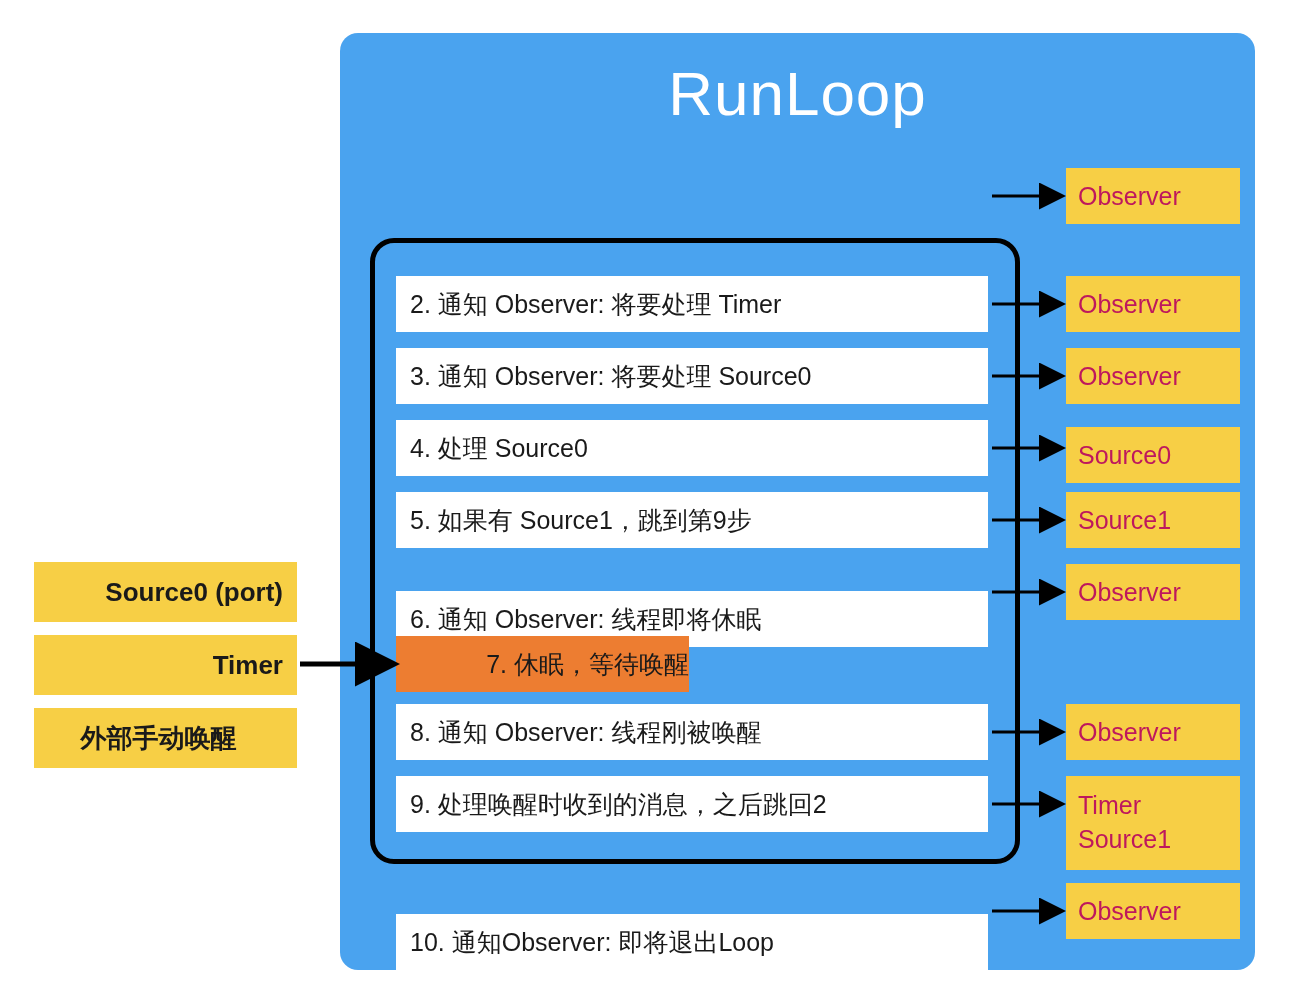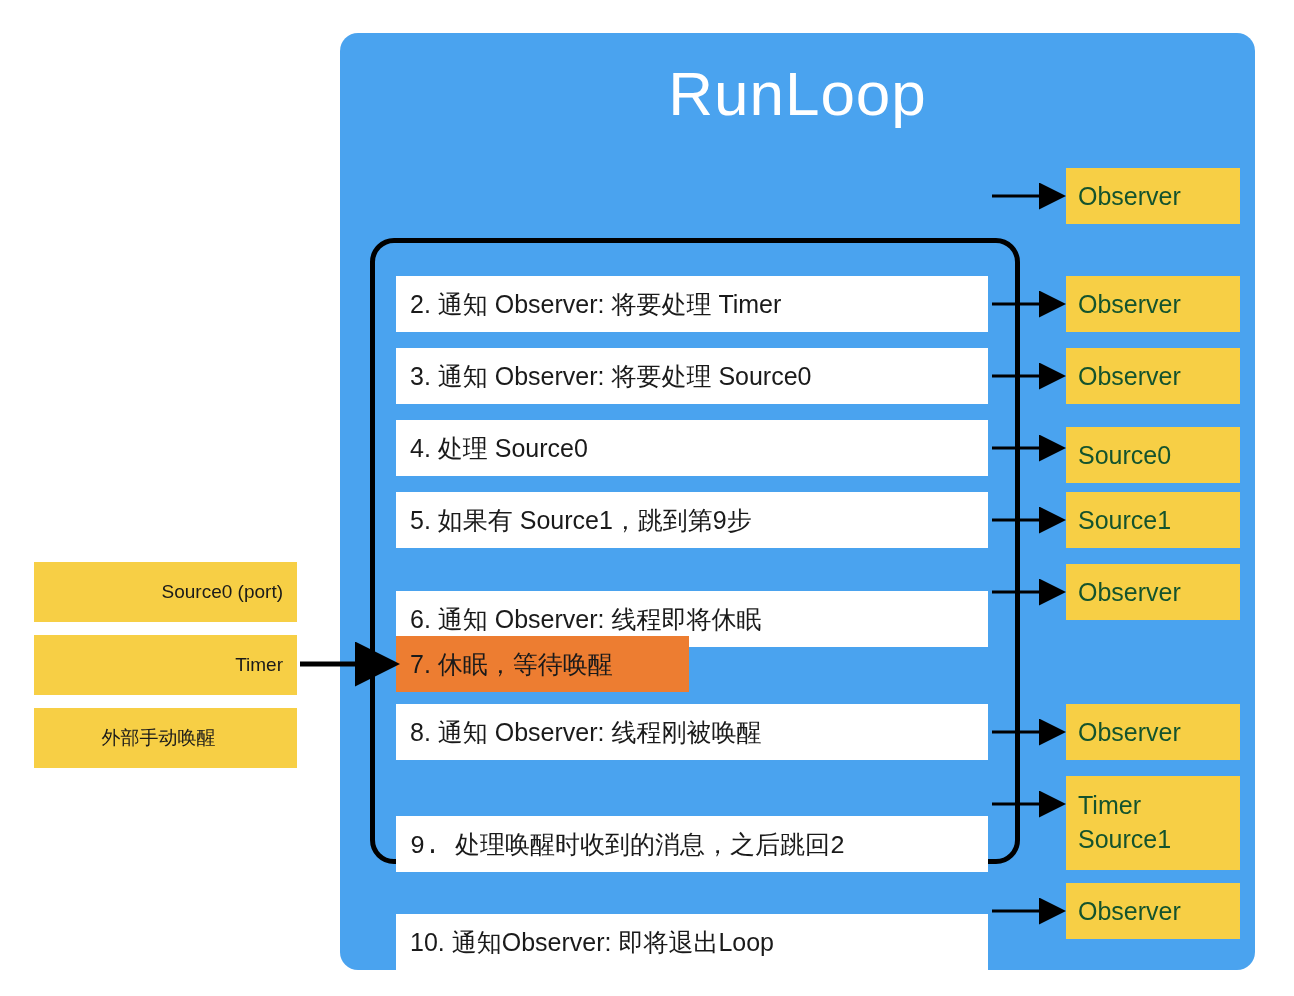--- a/index.html
+++ b/index.html
@@ -20,27 +20,28 @@
     left: 0; top: 0;
     width: 1294px;
     height: 996px;
   }
 
   
   .left-box {
     position: absolute;
     background: #f7cf45;
     color: #1a1a1a;
-    font-size: 19px;
+    font-size: 26px;
     display: flex;
     align-items: center;
     justify-content: flex-end;
     padding-right: 14px;
     box-sizing: border-box;
     white-space: nowrap;
+    font-weight: bold;
   }
   #left-src0  { left: 34px;  top: 562px; width: 263px; height: 60px; }
   #left-timer { left: 34px;  top: 635px; width: 263px; height: 60px; }
   #left-wake  { left: 34px;  top: 708px; width: 263px; height: 60px; justify-content: center; }
 
   
   #runloop-panel {
     position: absolute;
     left: 340px;
     top: 33px;
@@ -94,21 +95,21 @@
     background: #ed7d31;
     width: 293px;
   }
 
   
   .target {
     position: absolute;
     left: 1066px;
     width: 174px;
     background: #f7cf45;
-    color: #14532d;
+    color: #be185d;
     font-size: 25px;
     padding: 0 0 0 12px;
     box-sizing: border-box;
     display: flex;
     flex-direction: column;
     justify-content: center;
     height: 56px;
     white-space: nowrap;
   }
   .target.tall {
@@ -152,27 +153,27 @@
   </div>
   <div class="step" style="top:420px;">
     <span>4. 处理 Source0</span>
   </div>
   <div class="step" style="top:492px;">
     <span>5. 如果有 Source1，跳到第9步</span>
   </div>
   <div class="step" style="top:591px;">
     <span>6. 通知 Observer: 线程即将休眠</span>
   </div>
-  <div class="step highlight" style="top:636px;">
+  <div class="step highlight" style="top:636px;justify-content:flex-end;">
     <span>7. 休眠，等待唤醒</span>
   </div>
   <div class="step" style="top:704px;">
     <span>8. 通知 Observer: 线程刚被唤醒</span>
   </div>
-  <div class="step" style="top:816px;font-family:Liberation Mono, monospace;">
+  <div class="step" style="top:776px;">
     <span>9. 处理唤醒时收到的消息，之后跳回2</span>
   </div>
   <div class="step" style="top:914px;">
     <span>10. 通知Observer: 即将退出Loop</span>
   </div>
 
   <div class="target" style="top:168px;">
     <span>Observer</span>
   </div>
   <div class="target" style="top:276px;">

